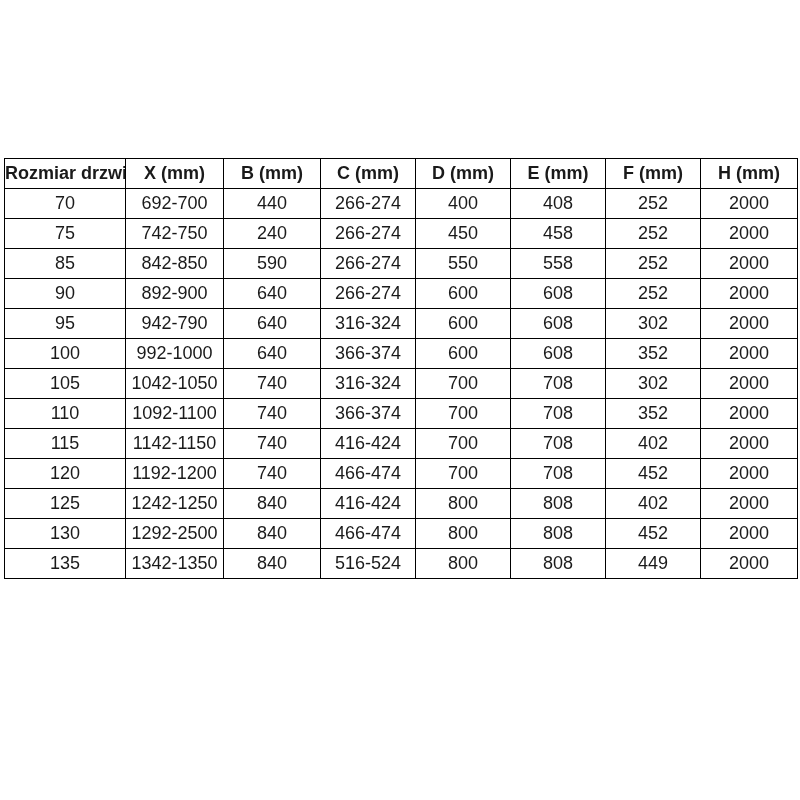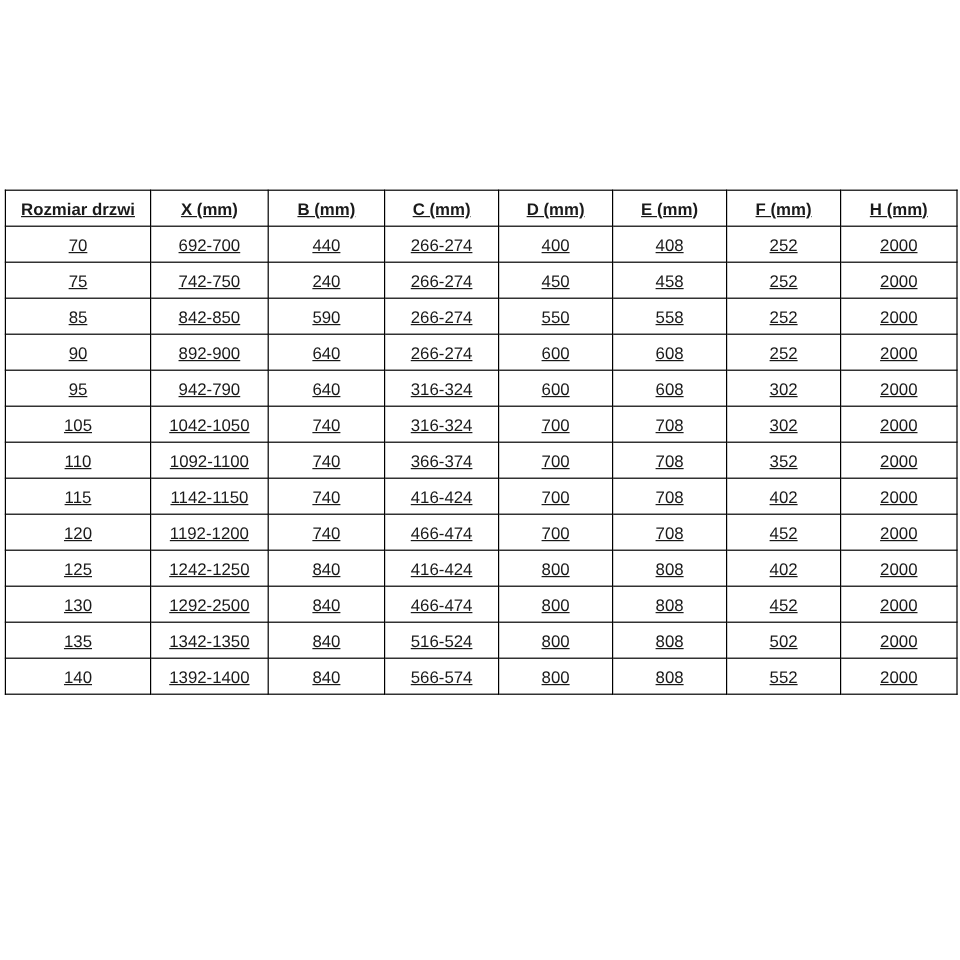--- a/index.html
+++ b/index.html
@@ -12,23 +12,22 @@
   }
   .table-wrap {
     position: absolute;
     top: 158px;
     left: 4px;
   }
   table.size-table {
     border-collapse: collapse;
     table-layout: fixed;
     width: 793px;
-    font-size: 14px;
+    font-size: 18px;
     color: #1a1a1a;
-    text-decoration: underline;
   }
   table.size-table th,
   table.size-table td {
     border: 1px solid #000000;
     height: 29px;
     padding: 0;
     text-align: center;
     vertical-align: middle;
     white-space: nowrap;
     overflow: hidden;
@@ -118,20 +117,30 @@
           <td>95</td>
           <td>942-790</td>
           <td>640</td>
           <td>316-324</td>
           <td>600</td>
           <td>608</td>
           <td>302</td>
           <td>2000</td>
         </tr>
         <tr>
+          <td>100</td>
+          <td>992-1000</td>
+          <td>640</td>
+          <td>366-374</td>
+          <td>600</td>
+          <td>608</td>
+          <td>352</td>
+          <td>2000</td>
+        </tr>
+        <tr>
           <td>105</td>
           <td>1042-1050</td>
           <td>740</td>
           <td>316-324</td>
           <td>700</td>
           <td>708</td>
           <td>302</td>
           <td>2000</td>
         </tr>
         <tr>
@@ -184,28 +193,18 @@
           <td>452</td>
           <td>2000</td>
         </tr>
         <tr>
           <td>135</td>
           <td>1342-1350</td>
           <td>840</td>
           <td>516-524</td>
           <td>800</td>
           <td>808</td>
-          <td>502</td>
-          <td>2000</td>
-        </tr>
-        <tr>
-          <td>140</td>
-          <td>1392-1400</td>
-          <td>840</td>
-          <td>566-574</td>
-          <td>800</td>
-          <td>808</td>
-          <td>552</td>
+          <td>449</td>
           <td>2000</td>
         </tr>
       </tbody>
   </table>
 </div>
 
 </body></html>

